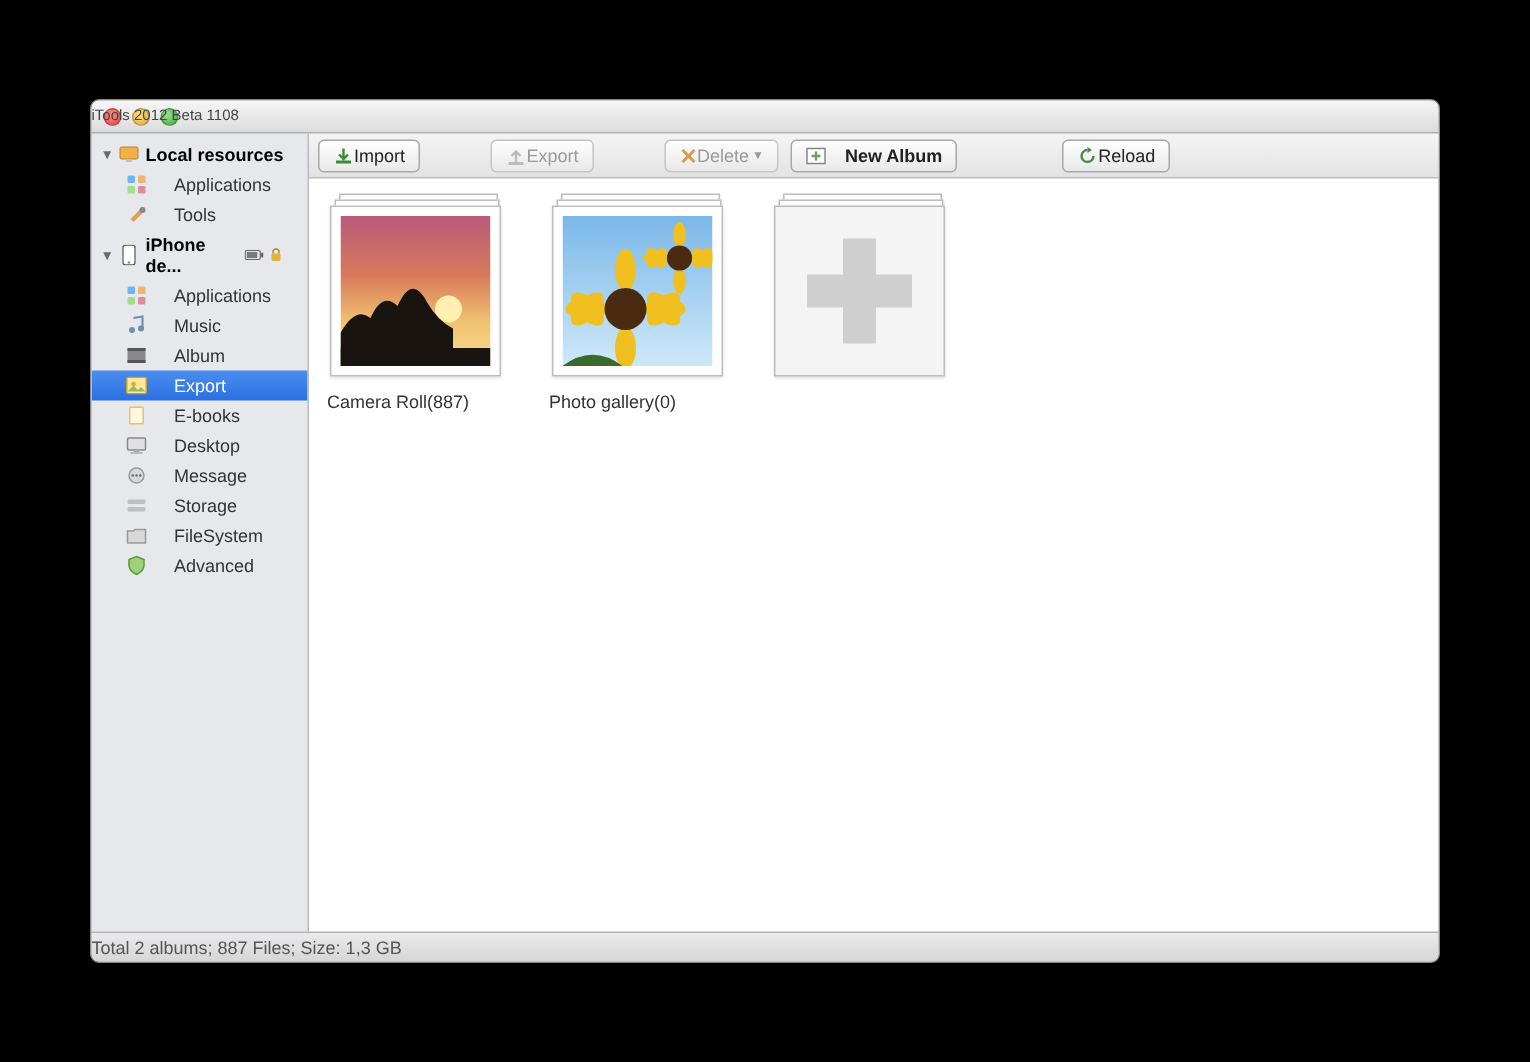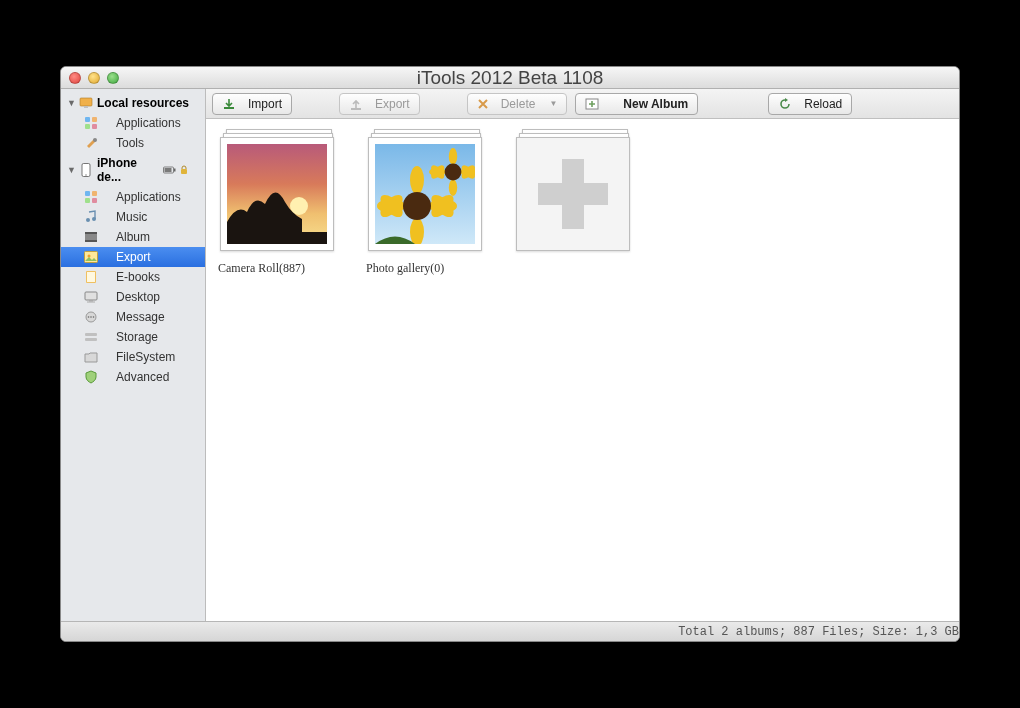--- a/index.html
+++ b/index.html
@@ -40,22 +40,22 @@
     gap: 7px;
     padding-left: 8px;
   }
   .tl { width: 12px; height: 12px; border-radius: 50%; border: 0.5px solid rgba(0,0,0,0.2);}
   .tl.red { background: radial-gradient(circle at 40% 35%, #ff8b84, #e0443e); }
   .tl.yellow { background: radial-gradient(circle at 40% 35%, #ffe28a, #e1a82e); }
   .tl.green { background: radial-gradient(circle at 40% 35%, #9be08c, #3fa83f); }
   .title-text {
     position: absolute;
     left: 0; right: 0;
-    text-align: center;
-    font-size: 19px;
+    text-align: left;
+    font-size: 10px;
     color: #444;
     pointer-events: none;
   }
   .body {
     flex: 1;
     display: flex;
     min-height: 0;
   }
   .sidebar {
     width: 145px;
@@ -113,21 +113,21 @@
     background: linear-gradient(#f4f4f4, #e3e3e3);
     border-bottom: 1px solid #bfbfbf;
     display: flex;
     align-items: center;
     padding: 0 6px;
     gap: 8px;
   }
   .btn {
     display: inline-flex;
     align-items: center;
-    gap: 12px;
+    gap: 0;
     height: 22px;
     padding: 0 9px;
     background: linear-gradient(#fefefe, #e8e8e8);
     border: 1px solid #a8a8a8;
     border-radius: 4px;
     font-size: 12px;
     color: #222;
     cursor: default;
   }
   .btn.disabled {
@@ -161,31 +161,30 @@
     position: absolute;
     background: #fff;
     border: 1px solid #bdbdbd;
     box-shadow: 0 1px 2px rgba(0,0,0,0.15);
     padding: 6px;
   }
   .frame.back2 { top:0; left:6px; width:106px; height:106px; }
   .frame.back1 { top:4px; left:3px; width:110px; height:110px; }
   .frame.front { top:8px; left:0; width:114px; height:114px; }
   .thumb { width:100%; height:100%; }
-  .album-label { margin-top: 10px; font-size: 12px; color:#333; text-align:left; width:100%; padding-left:2px;font-family:Liberation Serif, serif;}
+  .album-label { margin-top: 10px; font-size: 12px; color:#333; text-align:left; width:100%; padding-left:2px;}
   .statusbar {
     height: 20px;
     background: linear-gradient(#eaeaea, #d6d6d6);
     border-top: 1px solid #b6b6b6;
     display: flex;
     align-items: center;
-    justify-content: flex-end;
+    justify-content: flex-start;
     font-size: 12px;
     color: #555;
-    font-family: Liberation Mono, monospace;
   }
   .device-badges { display:inline-flex; gap:2px; margin-left:2px;}
   .add-album .frame.front { display:flex; align-items:center; justify-content:center;}
   .plus-shape {
     width: 70px; height:70px;
     position: relative;
   }
   .plus-shape::before, .plus-shape::after {
     content:"";
     position:absolute;

